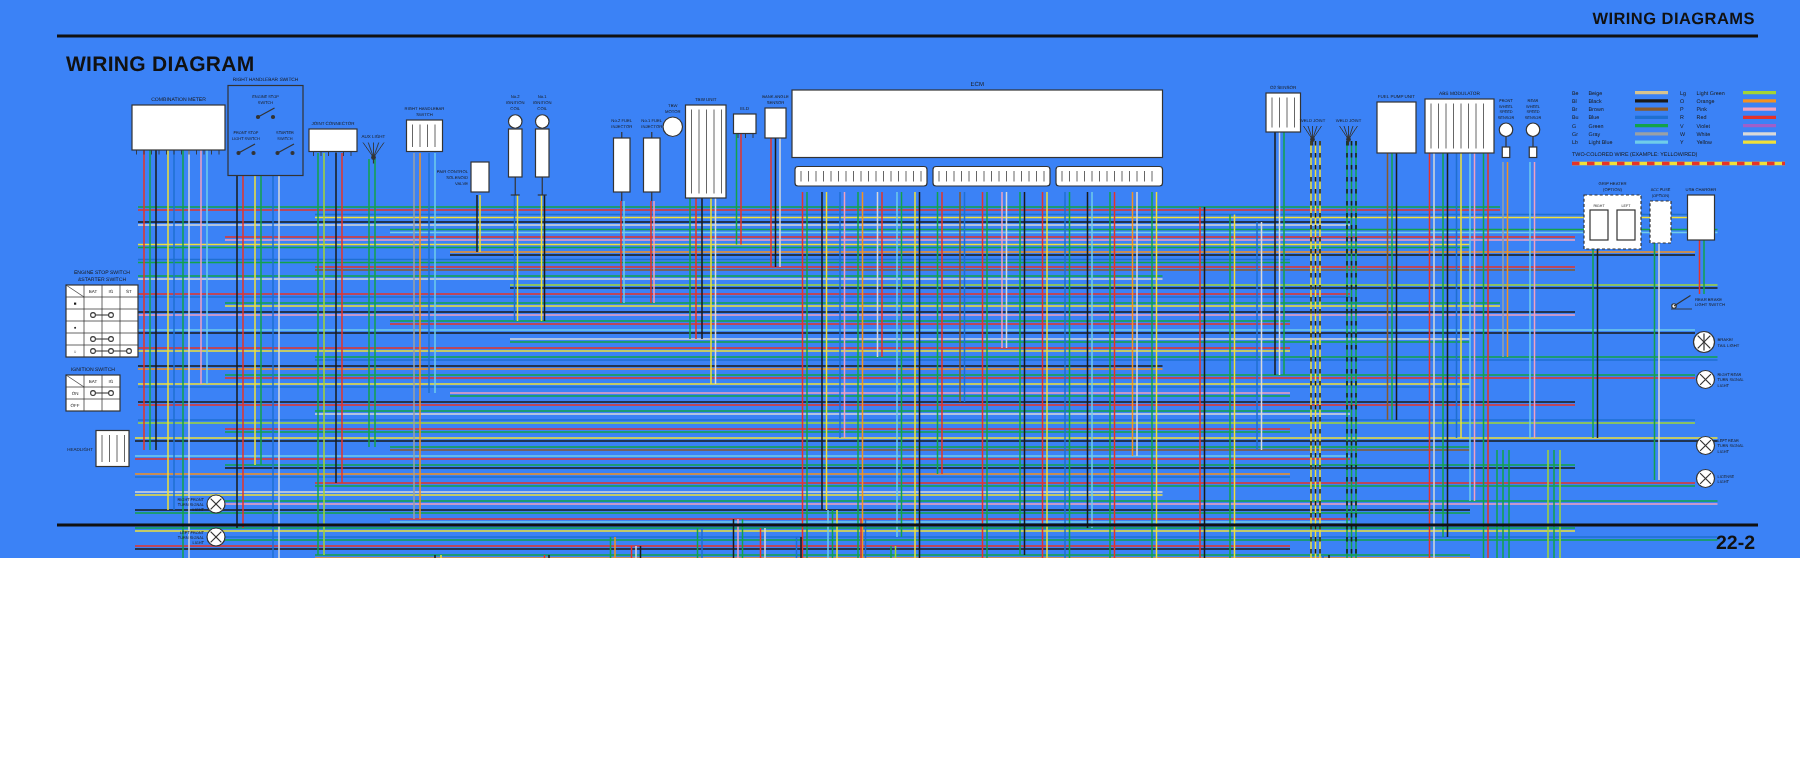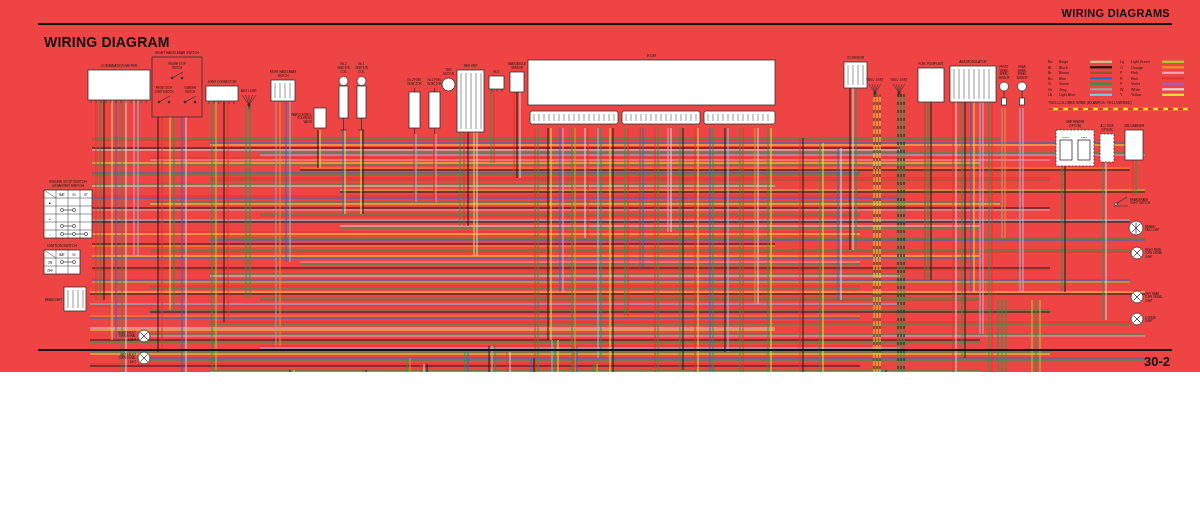--- a/index.html
+++ b/index.html
@@ -1,16 +1,16 @@
 <!DOCTYPE html>
 <html><head>
 <meta charset="utf-8">
 <style>
   html,body{margin:0;padding:0;background:#fff;}
-  .page{position:relative;width:1200px;height:372px;background:#ef4444;
+  .page{position:relative;width:1200px;height:372px;background:#3b82f6;
         font-family:"Liberation Sans",sans-serif;overflow:hidden;}
   .doc-header{position:absolute;top:7px;right:30px;font-weight:bold;font-size:11px;
         letter-spacing:.3px;color:#111;}
   .top-rule{position:absolute;top:23px;left:38px;right:28px;height:2px;background:#111;}
   .page-title{position:absolute;top:30px;left:40px;margin:4px;font-size:14px;font-weight:bold;color:#111;letter-spacing:.2px;}
   .bottom-rule{position:absolute;bottom:21px;left:38px;right:28px;height:2px;background:#111;}
   .page-number{position:absolute;bottom:3px;right:30px;font-weight:bold;font-size:13px;color:#111;}
   svg{position:absolute;left:0;top:0;}
   svg text{font-family:"Liberation Sans",sans-serif;}
 </style>
@@ -861,14 +861,14 @@
       <text x="1131" y="96" text-anchor="start" font-size="3.6" fill="#1a1a1a"><tspan x="1131" dy="0">Yellow</tspan></text>
       <line x1="1162" y1="94.8" x2="1184" y2="94.8" stroke="#efe03a" stroke-width="2.2" stroke-dasharray="none"></line>
       <text x="1048" y="104" text-anchor="start" font-size="3.6" fill="#1a1a1a"><tspan x="1048" dy="0">TWO-COLORED WIRE (EXAMPLE: YELLOW/RED)</tspan></text>
       <line x1="1048" y1="109" x2="1190" y2="109" stroke="#efe03a" stroke-width="2.4" stroke-dasharray="none"></line>
       <line x1="1048" y1="109" x2="1190" y2="109" stroke="#e63329" stroke-width="2.4" stroke-dasharray="5 5"></line>
     </svg>
   <div class="doc-header">WIRING DIAGRAMS</div>
   <div class="top-rule"></div>
   <h1 class="page-title">WIRING DIAGRAM</h1>
   <div class="bottom-rule"></div>
-  <div class="page-number">30-2</div>
+  <div class="page-number">22-2</div>
 </div>
 
 </body></html>

